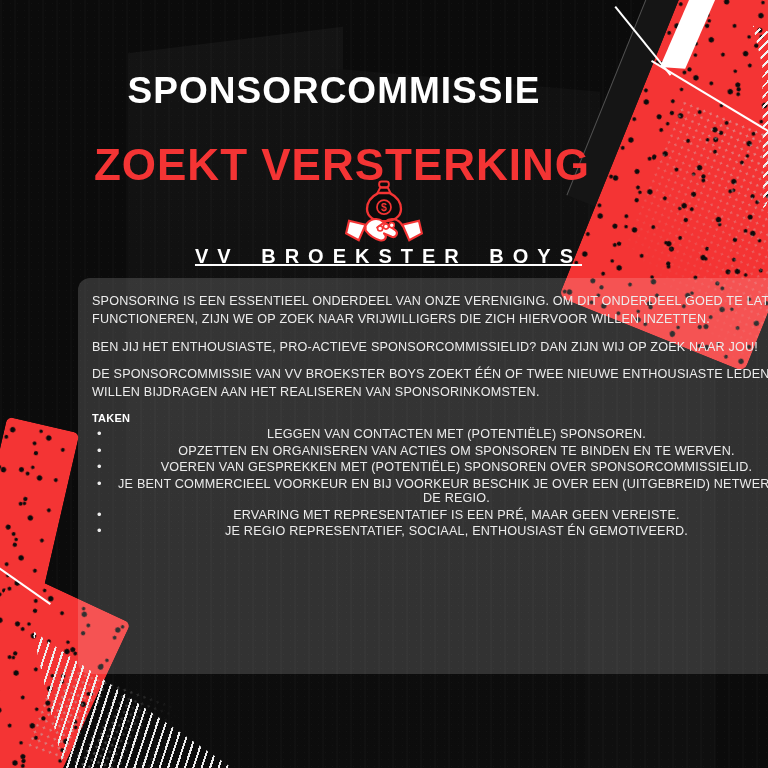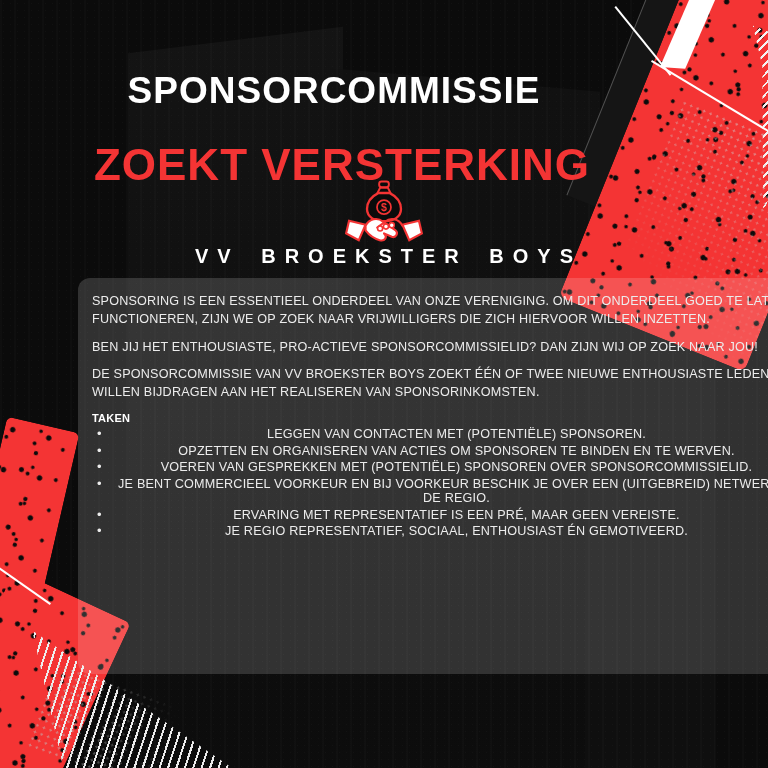--- a/index.html
+++ b/index.html
@@ -75,21 +75,21 @@
     mask-image:linear-gradient(70deg, #000 20%, transparent 80%); }
 
   
   .hdr { position:absolute; left:0; width:768px; text-align:center; z-index:2; }
   .title { top:70px; font-size:37px; font-weight:900; letter-spacing:1px;
            color:#fff; transform:translateX(-50px); }
   .subtitle { top:140px; font-size:44px; font-weight:900; letter-spacing:1px;
            color:#f43434; transform:translateX(-42px); }
   .icon-row { top:180px; display:flex; justify-content:center; }
   .club { top:245px; font-size:20px; font-weight:700; color:#fff;
-          letter-spacing:.45em; text-indent:.45em; word-spacing:.35em; }
+          letter-spacing:.45em; text-indent:.45em; word-spacing:.35em;text-decoration:underline; }
 
   
   .panel { position:absolute; left:78px; top:278px; width:740px; height:396px;
     z-index:2; border-radius:12px; background:rgba(255,255,255,0.155);
     padding:14px 16px 10px 14px; overflow:hidden;
     font-size:12.6px; line-height:1.45; letter-spacing:.2px; color:#ececec; }
   .panel p.para { margin-bottom:9px; }
   .sec-h { margin-top:11px; margin-bottom:2px; font-weight:700; color:#fff;
     font-size:11px; line-height:1.2; }
   .panel ul { list-style:none; }

